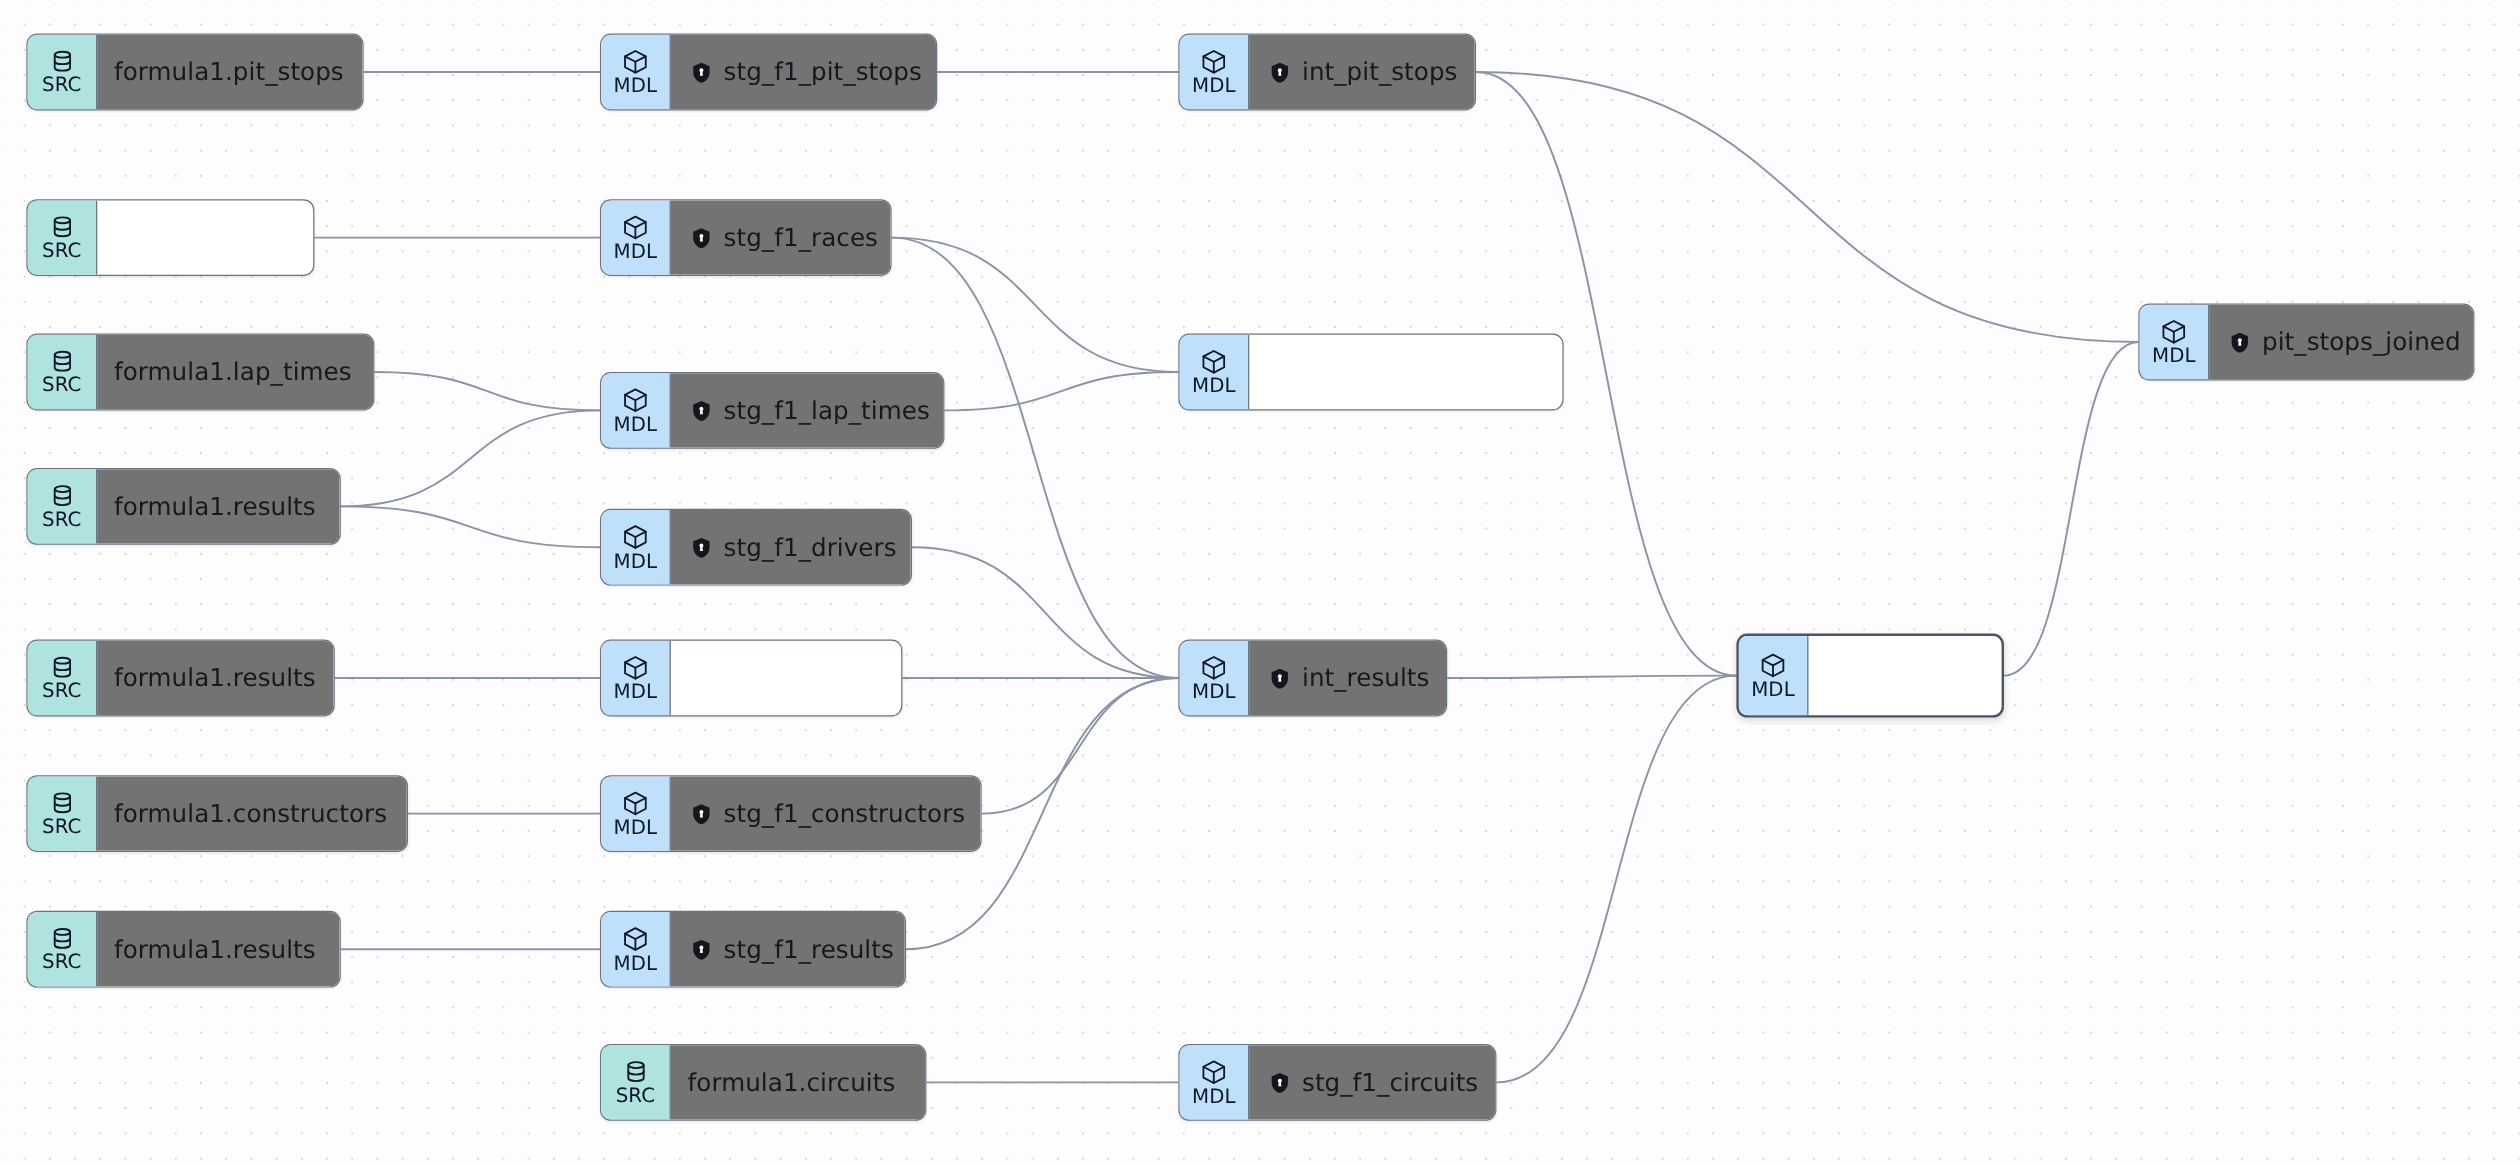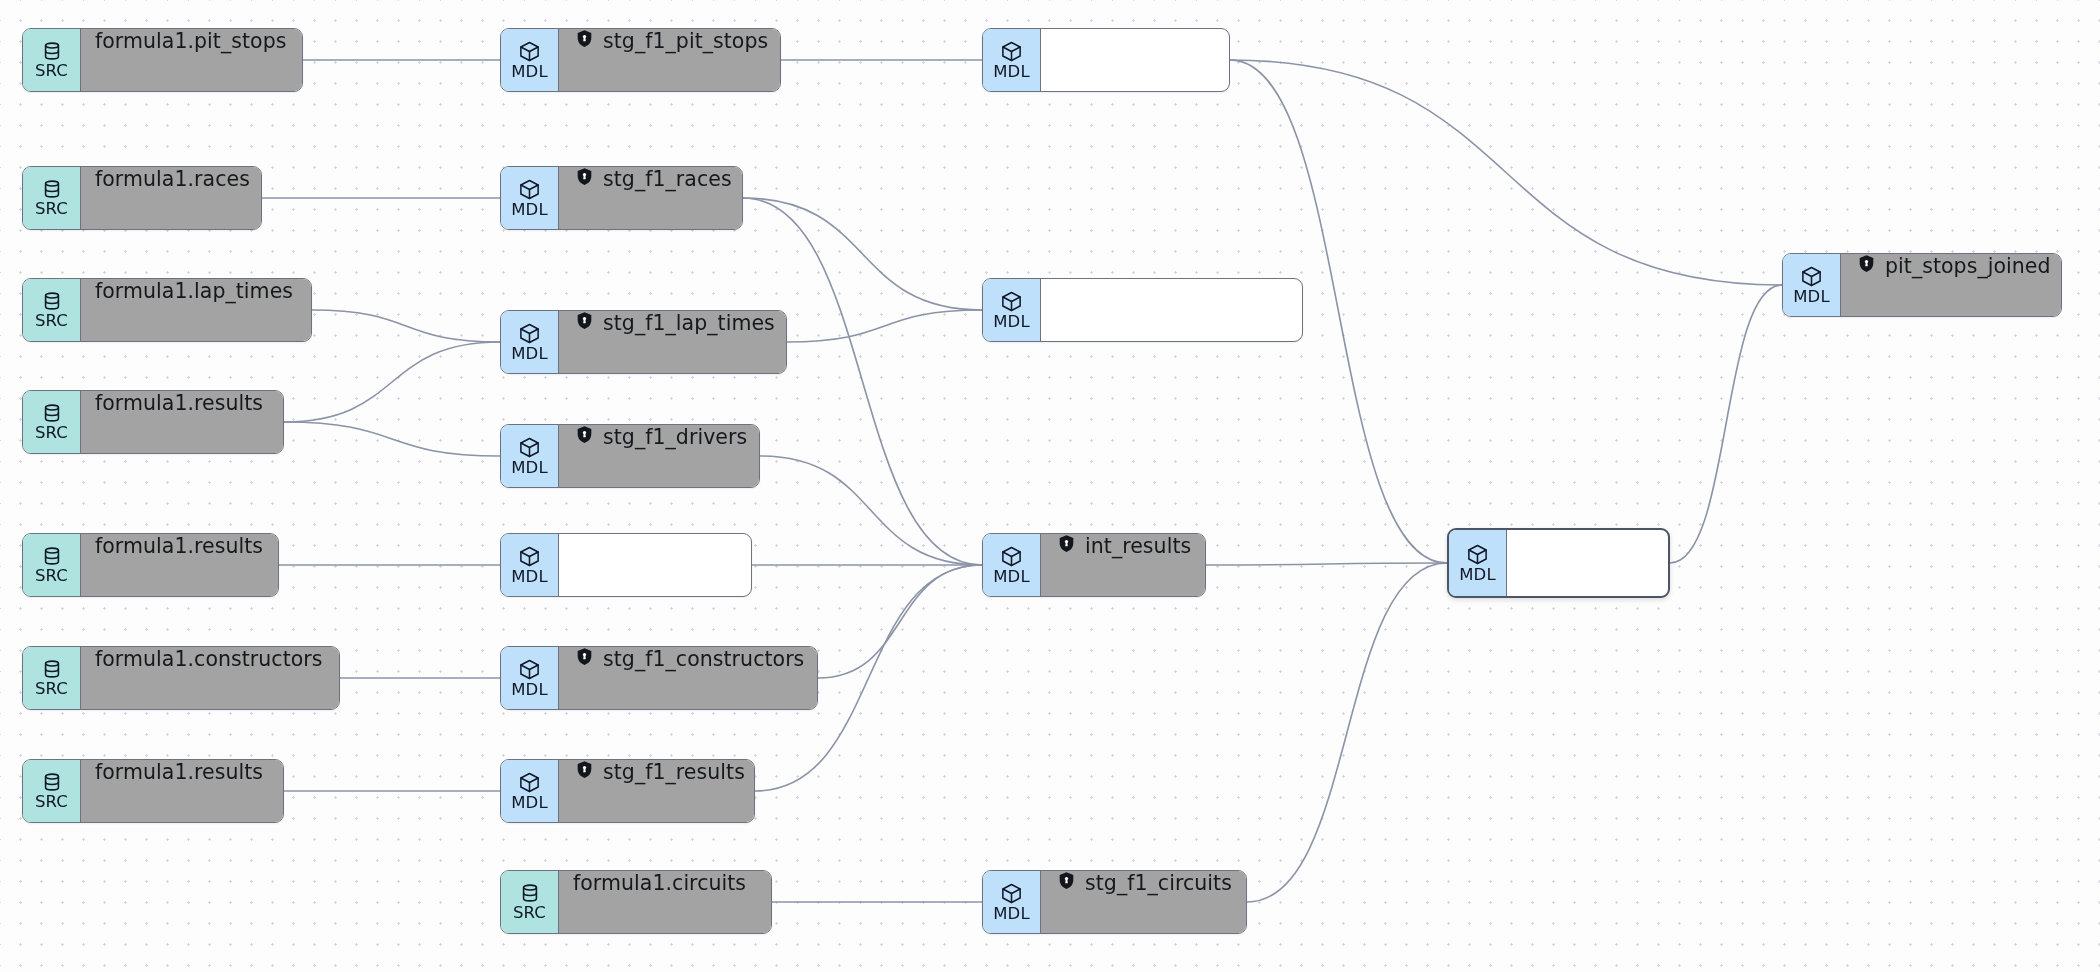--- a/index.html
+++ b/index.html
@@ -62,24 +62,24 @@
   }
   .badge .btext {
     font-size: 16.5px;
     line-height: 1;
     color: #111827;
     letter-spacing: .1px;
   }
   .body {
     flex: 1 1 auto;
     display: flex;
-    align-items: flex-start;
+    align-items: center;
     gap: 9px;
     padding: 0 16px;
-    background: #a3a3a3;
+    background: #737373;
     min-width: 0;
   }
   .body.pad-src { padding-left: 14px; }
   .shield { flex: 0 0 auto; line-height: 0; }
   .label {
     font-size: 20.5px;
     color: #16181d;
     white-space: nowrap;
     letter-spacing: .05px;
   }
@@ -129,23 +129,20 @@
       </div>
       <div class="node" style="left: 22px; top: 166px; width: 240px; height: 64px;">
         <div class="badge src">
           <span class="glyph"><svg width="22" height="22" viewBox="0 0 24 24" fill="none" stroke="#111827" stroke-width="1.7" stroke-linecap="round" stroke-linejoin="round">
               <ellipse cx="12" cy="6.1" rx="7" ry="2.7"></ellipse>
               <path d="M5 6.1v5.9c0 1.5 3.1 2.7 7 2.7s7-1.2 7-2.7V6.1"></path>
               <path d="M5 12v5.9c0 1.5 3.1 2.7 7 2.7s7-1.2 7-2.7V12"></path>
             </svg></span>
           <span class="btext">SRC</span>
         </div>
-        <div class="body pad-src">
-          <span class="label">formula1.races</span>
-        </div>
       </div>
       <div class="node" style="left: 22px; top: 278px; width: 290px; height: 64px;">
         <div class="badge src">
           <span class="glyph"><svg width="22" height="22" viewBox="0 0 24 24" fill="none" stroke="#111827" stroke-width="1.7" stroke-linecap="round" stroke-linejoin="round">
               <ellipse cx="12" cy="6.1" rx="7" ry="2.7"></ellipse>
               <path d="M5 6.1v5.9c0 1.5 3.1 2.7 7 2.7s7-1.2 7-2.7V6.1"></path>
               <path d="M5 12v5.9c0 1.5 3.1 2.7 7 2.7s7-1.2 7-2.7V12"></path>
             </svg></span>
           <span class="btext">SRC</span>
         </div>
@@ -355,20 +352,28 @@
         </div>
       </div>
       <div class="node" style="left: 982px; top: 28px; width: 248px; height: 64px;">
         <div class="badge mdl">
           <span class="glyph"><svg width="23" height="23" viewBox="0 0 24 24" fill="none" stroke="#111827" stroke-width="1.6" stroke-linecap="round" stroke-linejoin="round">
               <path d="M12 2.6 21 7.3v9.4L12 21.4 3 16.7V7.3z"></path>
               <path d="M3 7.3 12 12l9-4.7"></path>
               <path d="M12 12v9.4"></path>
             </svg></span>
           <span class="btext">MDL</span>
+        </div>
+        <div class="body">
+          <span class="shield"><svg width="19" height="19" viewBox="0 0 24 24">
+              <path d="M12 1.6 3.4 5.2v6.3c0 5.4 3.7 9.9 8.6 11.1 4.9-1.2 8.6-5.7 8.6-11.1V5.2z" fill="#14161d"></path>
+              <circle cx="12" cy="9.6" r="2.1" fill="#ffffff"></circle>
+              <path d="M10.9 10.3h2.2l.5 5.1h-3.2z" fill="#ffffff"></path>
+            </svg></span>
+          <span class="label">int_pit_stops</span>
         </div>
       </div>
       <div class="node" style="left: 982px; top: 278px; width: 321px; height: 64px;">
         <div class="badge mdl">
           <span class="glyph"><svg width="23" height="23" viewBox="0 0 24 24" fill="none" stroke="#111827" stroke-width="1.6" stroke-linecap="round" stroke-linejoin="round">
               <path d="M12 2.6 21 7.3v9.4L12 21.4 3 16.7V7.3z"></path>
               <path d="M3 7.3 12 12l9-4.7"></path>
               <path d="M12 12v9.4"></path>
             </svg></span>
           <span class="btext">MDL</span>

